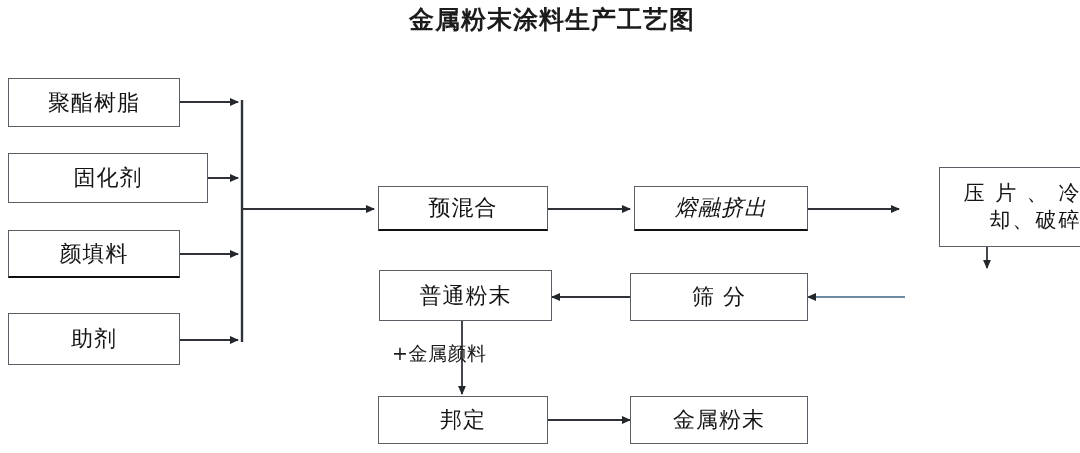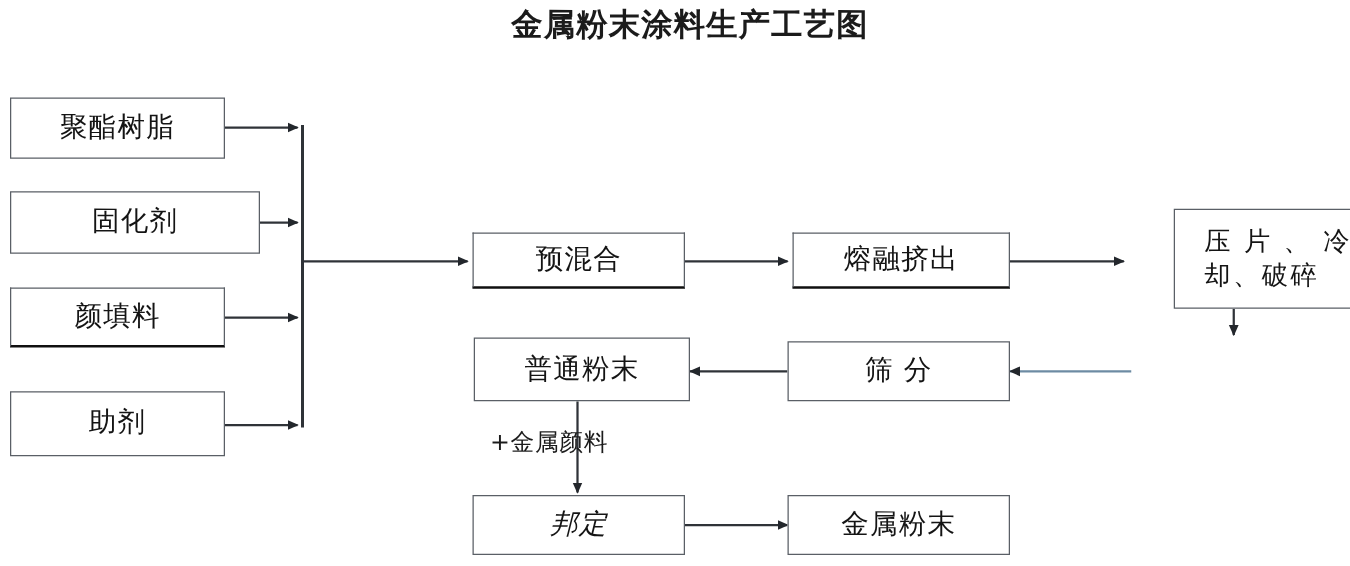--- a/index.html
+++ b/index.html
@@ -30,21 +30,21 @@
   }
   .node {
     position: absolute;
     box-sizing: border-box;
     border: 1.5px solid #5a5f66;
     background: #ffffff;
     color: #141414;
     display: flex;
     align-items: center;
     justify-content: center;
-    text-align: left;
+    text-align: right;
     font-size: 22px;
     line-height: 1.25;
     letter-spacing: 1px;
     white-space: pre-line;
   }
   .node.heavy-bottom {
     border-bottom: 2.5px solid #101010;
   }
   .node.two-line {
     font-size: 21px;
@@ -110,29 +110,29 @@
   <div class="node" style="left:8px; top:78px; width:172px; height:49px;">聚酯树脂</div>
 
   <div class="node" style="left:8px; top:153px; width:200px; height:50px;">固化剂</div>
 
   <div class="node heavy-bottom" style="left:8px; top:230px; width:172px; height:48px;">颜填料</div>
 
   <div class="node" style="left:8px; top:313px; width:172px; height:52px;">助剂</div>
 
   <div class="node heavy-bottom" style="left:378px; top:186px; width:170px; height:45px;">预混合</div>
 
-  <div class="node heavy-bottom" style="left:634px; top:186px; width:174px; height:45px;">熔融挤出</div>
+  <div class="node heavy-bottom" style="left:634px; top:186px; width:174px; height:45px;font-style:italic;">熔融挤出</div>
 
   <div class="node two-line" style="left:939px; top:167px; width:167px; height:80px;">压 片 、 冷
 却、破碎</div>
 
   <div class="node" style="left:379px; top:270px; width:173px; height:51px;">普通粉末</div>
 
   <div class="node" style="left:630px; top:273px; width:178px; height:48px;">筛 分</div>
 
 
-  <div class="node" style="left:378px; top:396px; width:170px; height:48px;font-style:italic;">邦定</div>
+  <div class="node" style="left:378px; top:396px; width:170px; height:48px;">邦定</div>
 
   <div class="node" style="left:630px; top:396px; width:178px; height:48px;">金属粉末</div>
 
   <div class="edge-label" style="left:392px; top:341px;">+金属颜料</div>
 
 </div>
 
 </body></html>

